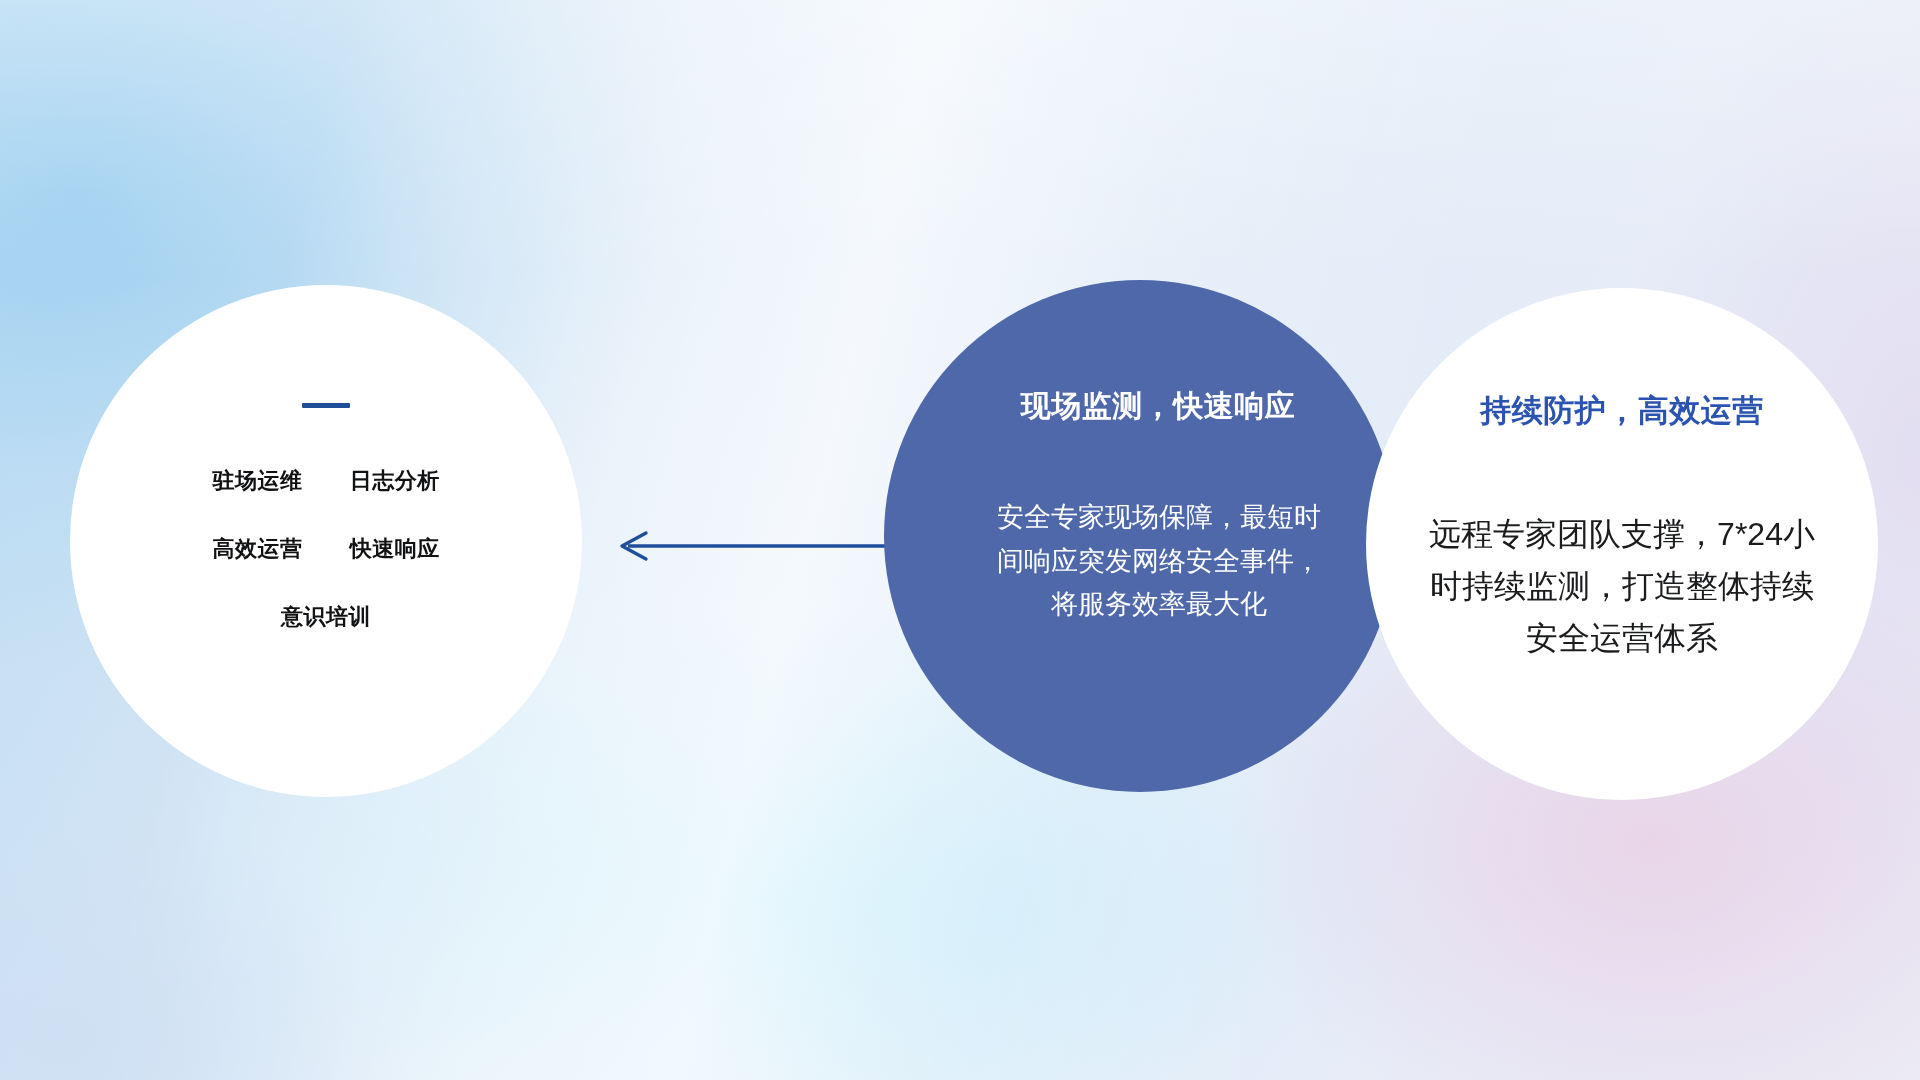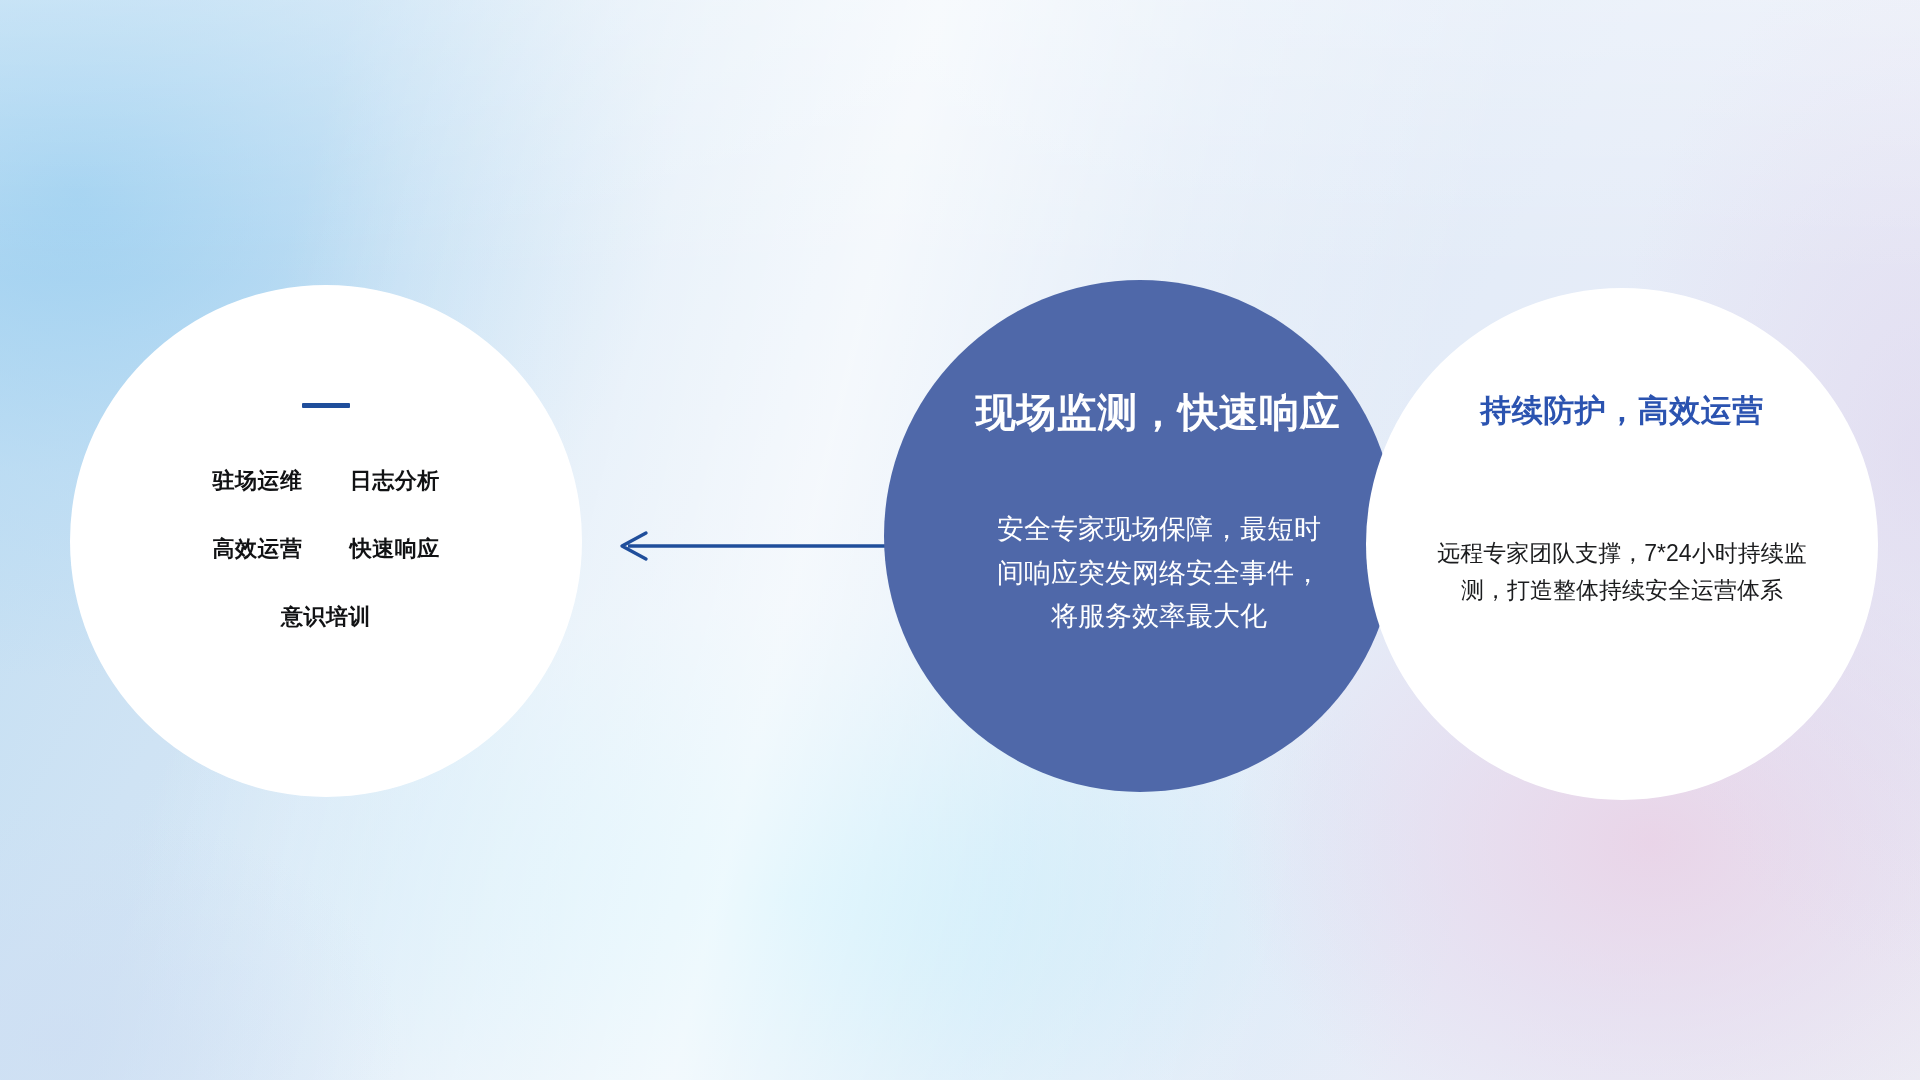--- a/index.html
+++ b/index.html
@@ -75,40 +75,40 @@
   .left-line:last-child{margin-bottom:12px;}
   .gap{display:inline-block;width:34px;}
 
   
   #mid-inner{
     position:absolute;left:0;right:0;top:0;bottom:0;
     display:flex;flex-direction:column;align-items:center;
     padding:108px 44px 0 56px;text-align:center;box-sizing:border-box;
   }
   #mid-title{
-    font-size:40px;font-weight:bold;color:#ffffff;white-space:nowrap;
+    font-size:30px;font-weight:bold;color:#ffffff;white-space:nowrap;
     letter-spacing:0.5px;line-height:1.2;margin-left:24px;text-align:right;
   }
   #mid-body{
     margin-top:72px;font-size:27px;color:#ffffff;line-height:1.62;
     width:330px;margin-left:26px;
   }
 
   
   #right-inner{
     position:absolute;left:0;right:0;top:0;bottom:0;
     display:flex;flex-direction:column;align-items:center;
-    padding:104px 40px 0 40px;text-align:center;box-sizing:border-box;
+    padding:104px 40px 0 40px;text-align:center;box-sizing:border-box;gap:7px;
   }
   #right-title{
     font-size:31px;font-weight:bold;color:#2b53b0;white-space:nowrap;
     letter-spacing:0.5px;line-height:1.2;
   }
   #right-body{
-    margin-top:106px;font-size:23px;color:#1b1c1e;line-height:1.62;width:410px;
+    margin-top:73px;font-size:32px;color:#1b1c1e;line-height:1.62;width:410px;
   }
 
   
   #arrow{position:absolute;left:600px;top:520px;width:300px;height:52px;z-index:1;}
 </style>
 </head>
 <body>
 
 <div id="stage">
 

